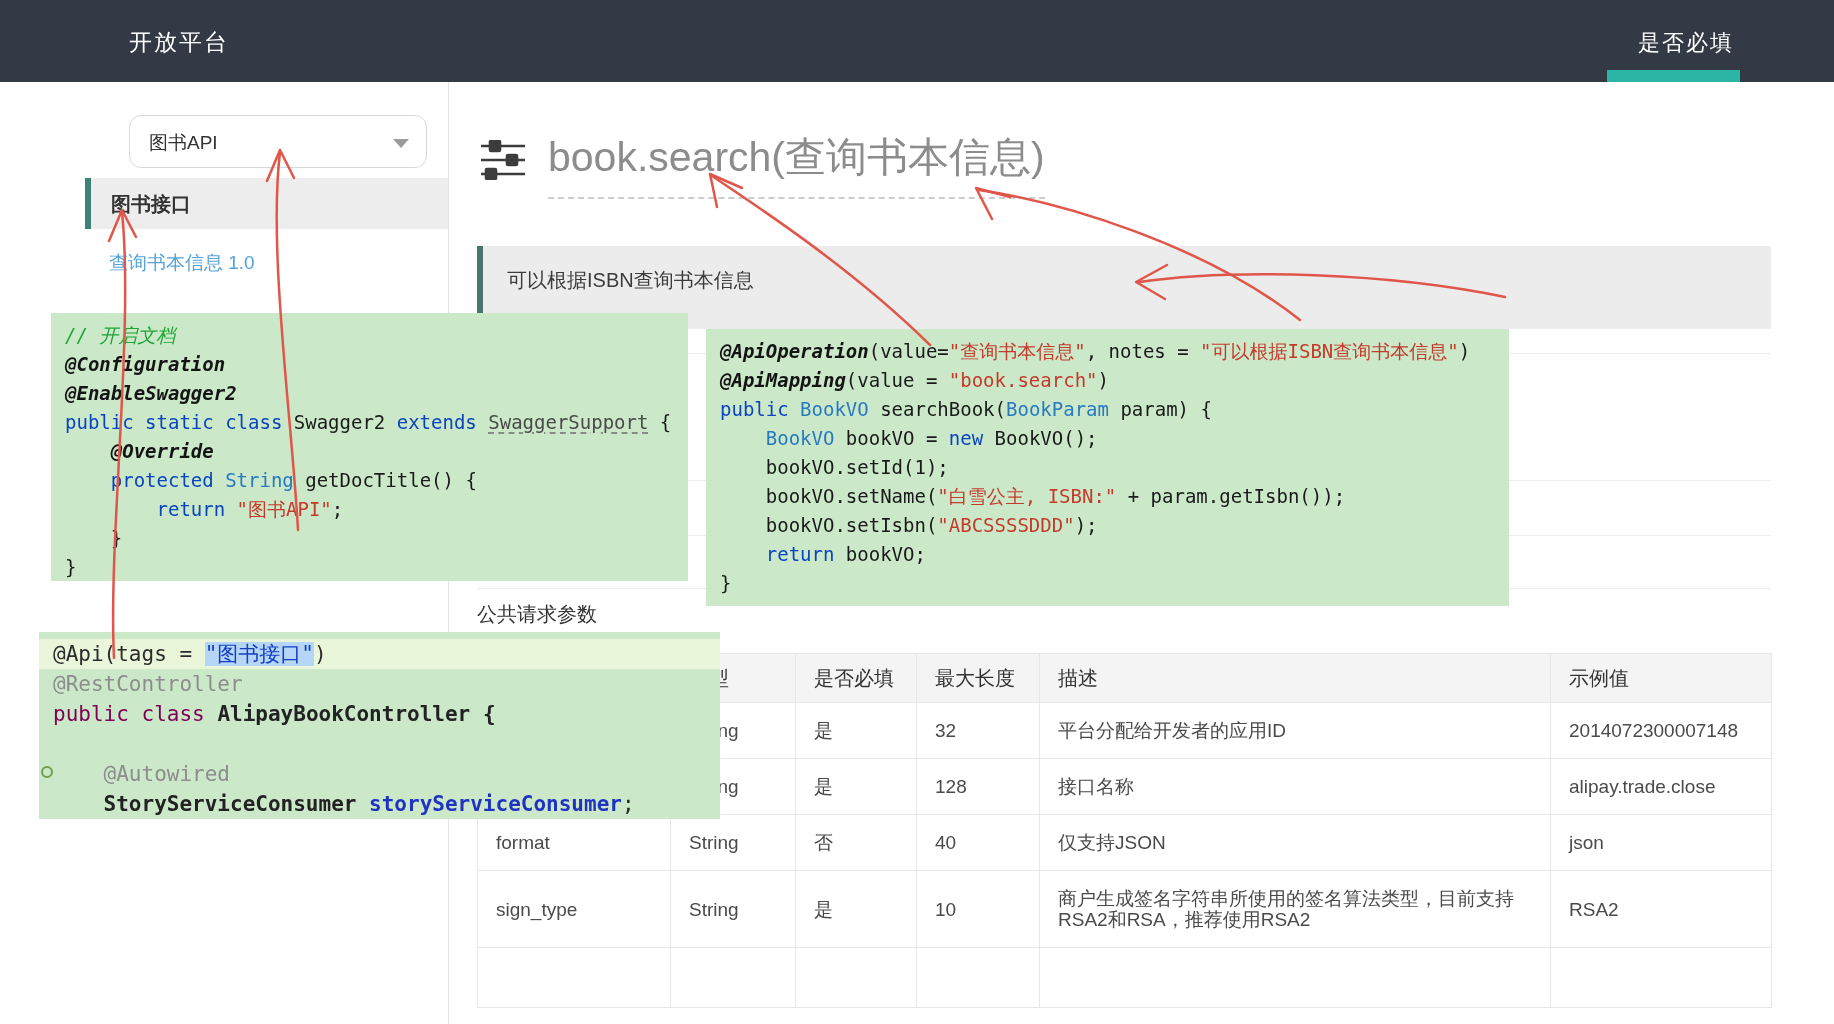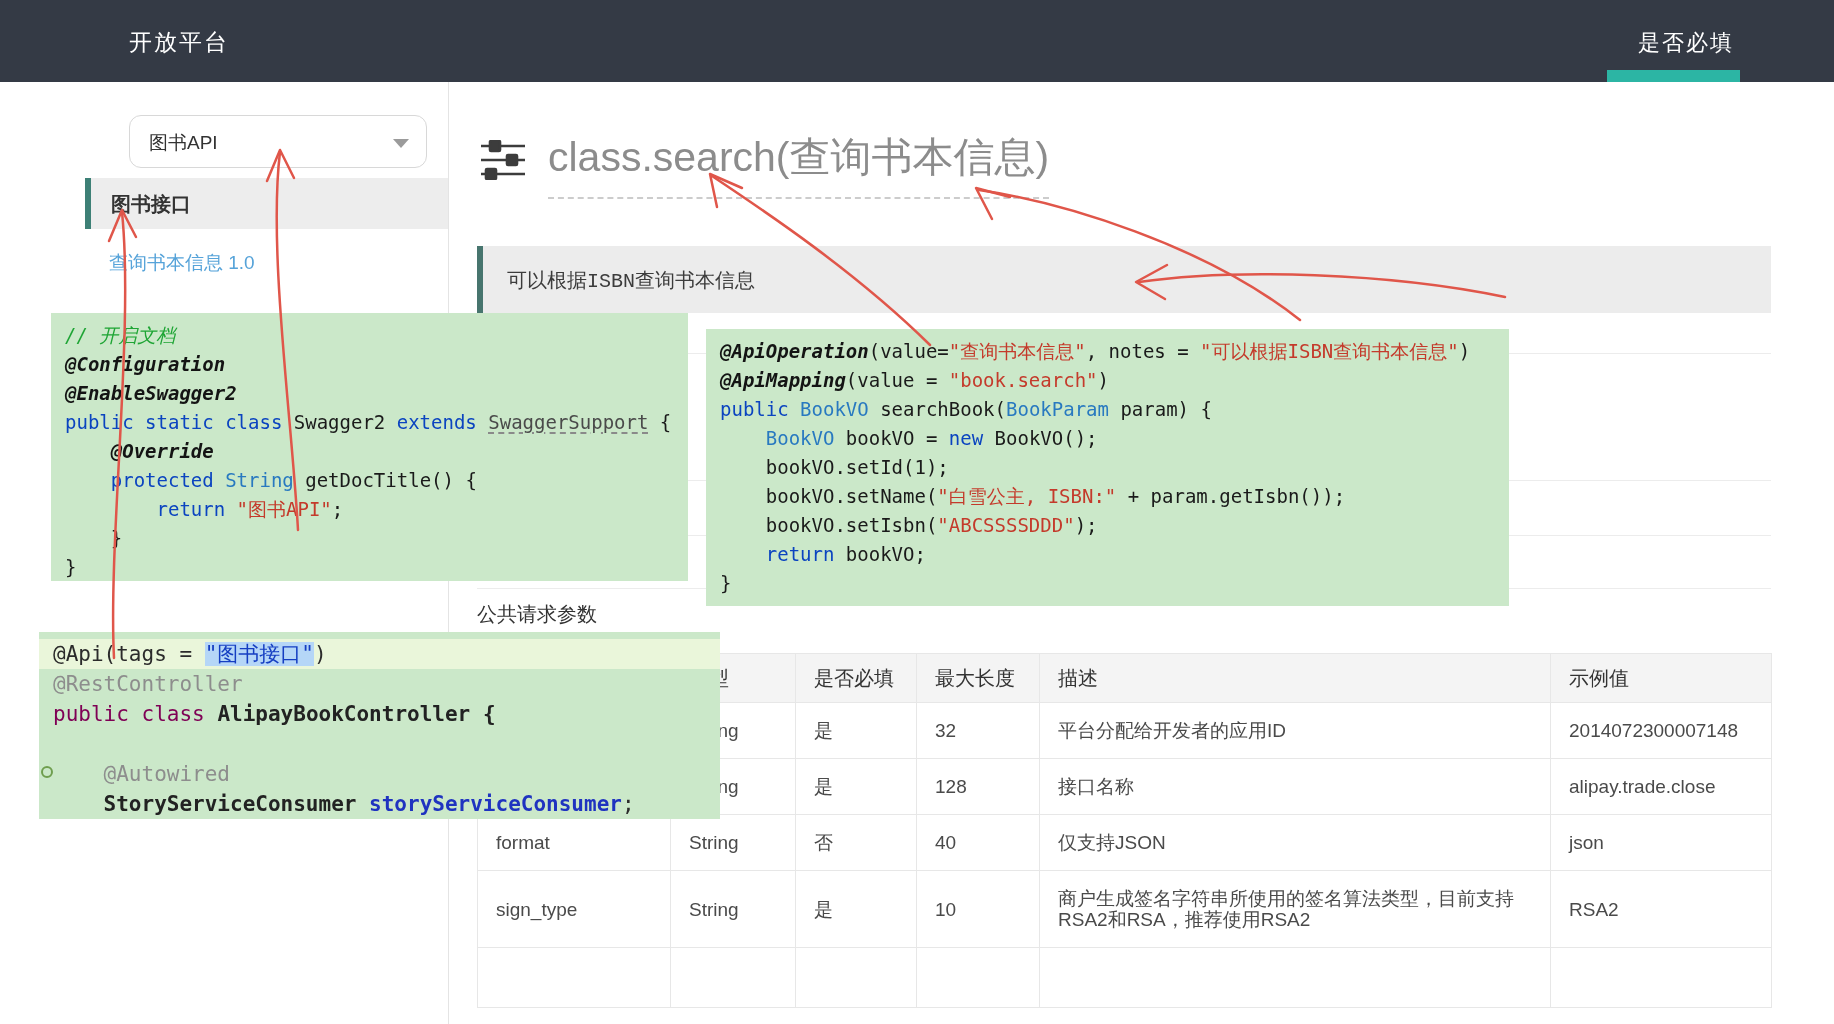--- a/index.html
+++ b/index.html
@@ -22,22 +22,22 @@
                        border-left:8px solid transparent; border-right:8px solid transparent; border-top:9px solid #9b9b9b; }
   .nav-group { position:absolute; left:85px; top:178px; width:363px; height:51px; background:#ededed;
                border-left:6px solid var(--nav-border,#3d8076); cursor:pointer;font-weight:bold; }
   .nav-group .lbl { position:absolute; left:20px; top:13px; font-size:20px; color:#333; }
   .doc-link { position:absolute; left:109px; top:250px; font-size:19px; color:var(--link-blue,#56a3d9); cursor:pointer; }
 
   
   .title-icon { position:absolute; left:480px; top:140px; }
   .page-title { position:absolute; left:548px; top:130px; font-size:41px; font-weight:400; color:#8c8c8c;
                 padding-bottom:12px; border-bottom:2px dashed #cccccc; }
-  .banner { position:absolute; left:477px; top:246px; width:1294px; height:67px; background:#ececec;
-            border-left:6px solid var(--banner-border,#47756e);font-family:Liberation Mono, monospace; }
+  .banner { position:absolute; left:477px; top:246px; width:1294px; height:83px; background:#ececec;
+            border-left:6px solid var(--banner-border,#47756e); }
   .banner .txt { position:absolute; left:24px; top:21px; font-size:20px; color:#3c3c3c; }
   .hline { position:absolute; left:477px; width:1294px; height:1px; background:#ececec; }
   .section-title { position:absolute; left:477px; top:601px; font-size:20px; color:#333; font-weight:500; }
 
   .params-table { position:absolute; left:477px; top:653px; width:1294px; border-collapse:collapse;
                   table-layout:fixed; background:#fff; }
   .params-table th { background:#f4f4f4; font-weight:normal; text-align:left; height:49px; padding:0 18px;
                      font-size:20px; color:#333; border:1px solid #e7e7e7; }
   .params-table td { padding:17px 18px; font-size:19px; color:#4a4a4a; line-height:21px;
                      border:1px solid #e7e7e7; vertical-align:middle; background:#fff; overflow:hidden; }
@@ -97,21 +97,21 @@
   <svg class="title-icon" width="46" height="40" viewBox="0 0 46 40">
     <g stroke="#3c3c3c" stroke-width="2.6" fill="#3c3c3c">
       <line x1="1" y1="6" x2="45" y2="6"></line>
       <rect x="10" y="1" width="10" height="10" rx="1"></rect>
       <line x1="1" y1="20" x2="45" y2="20"></line>
       <rect x="27" y="15" width="10" height="10" rx="1"></rect>
       <line x1="1" y1="34" x2="45" y2="34"></line>
       <rect x="6" y="29" width="10" height="10" rx="1"></rect>
     </g>
   </svg>
-  <h1 class="page-title">class.search(查询书本信息)</h1>
+  <h1 class="page-title">book.search(查询书本信息)</h1>
 
   <div class="banner">
     <span class="txt">可以根据ISBN查询书本信息</span>
   </div>
 
   <div class="hline" style="top:353px"></div>
   <div class="hline" style="top:480px"></div>
   <div class="hline" style="top:535px"></div>
   <div class="hline" style="top:588px"></div>
 

